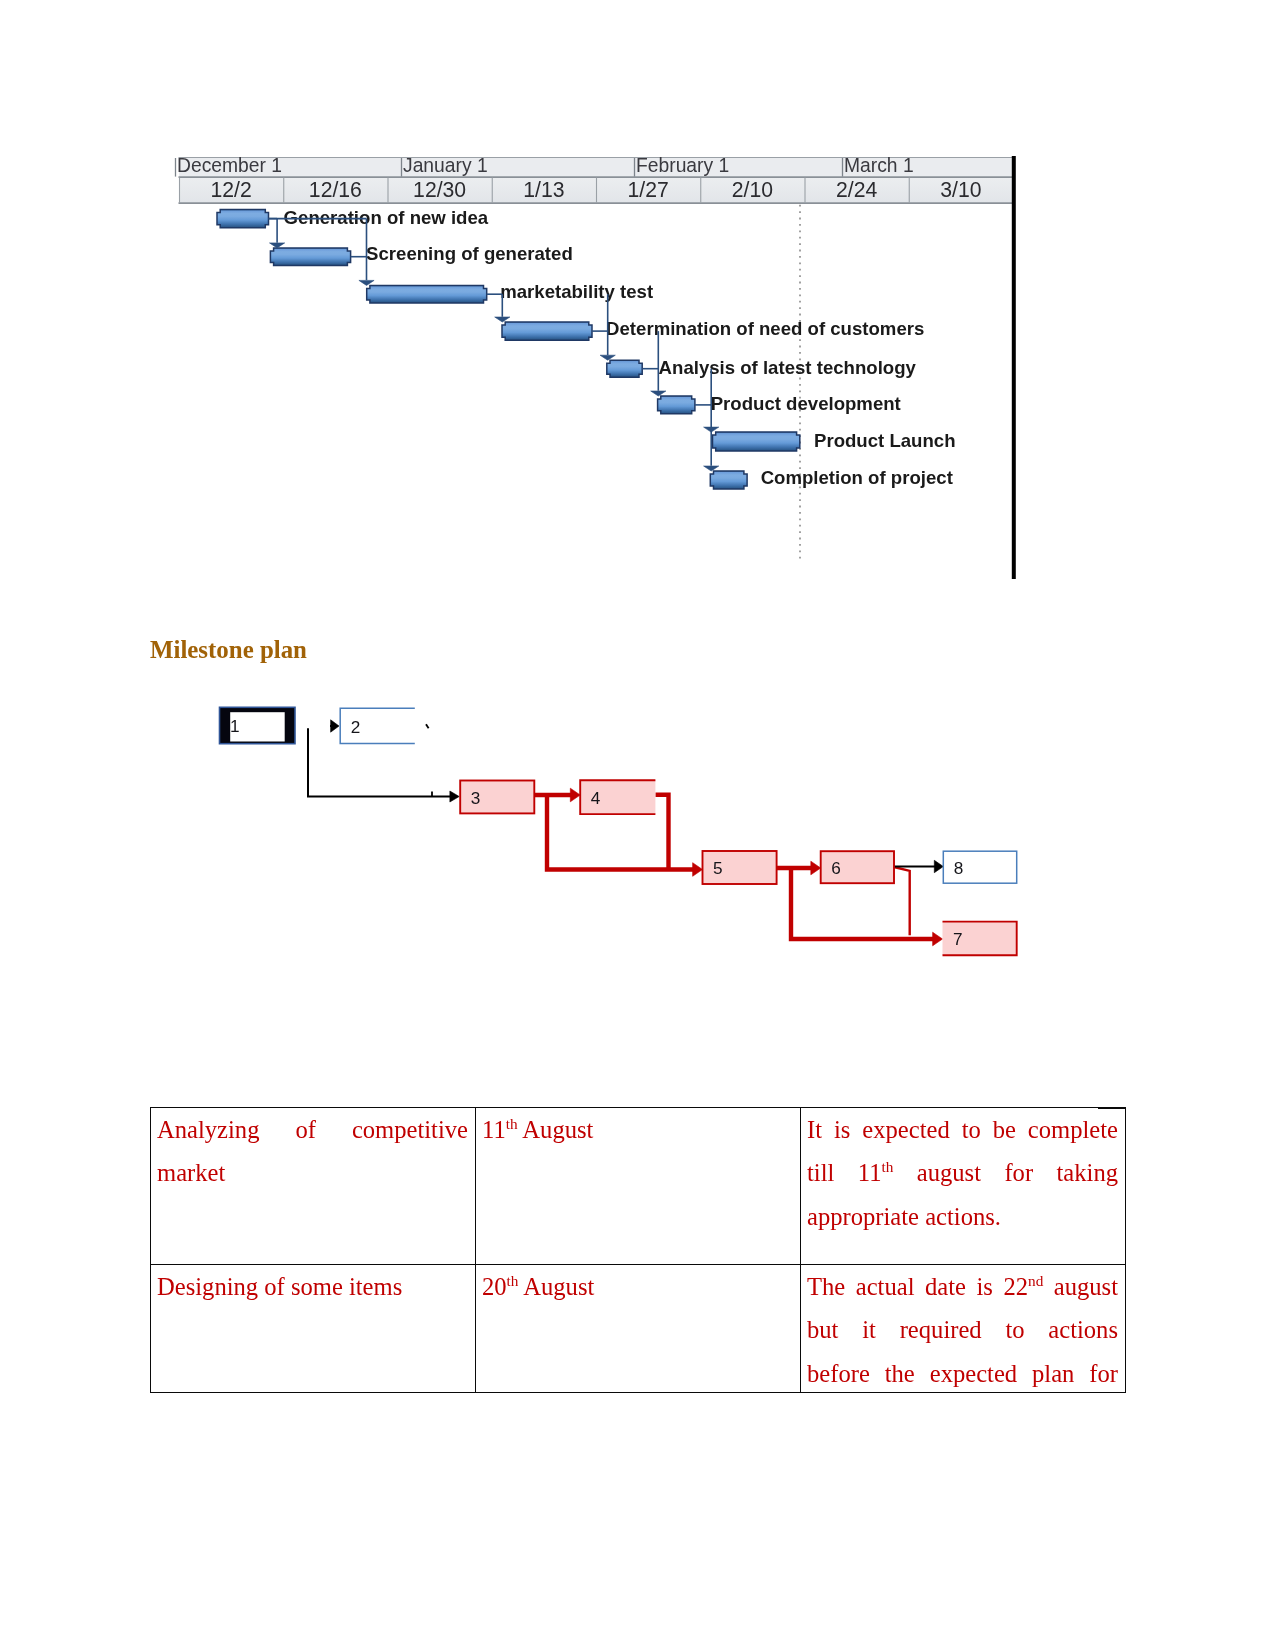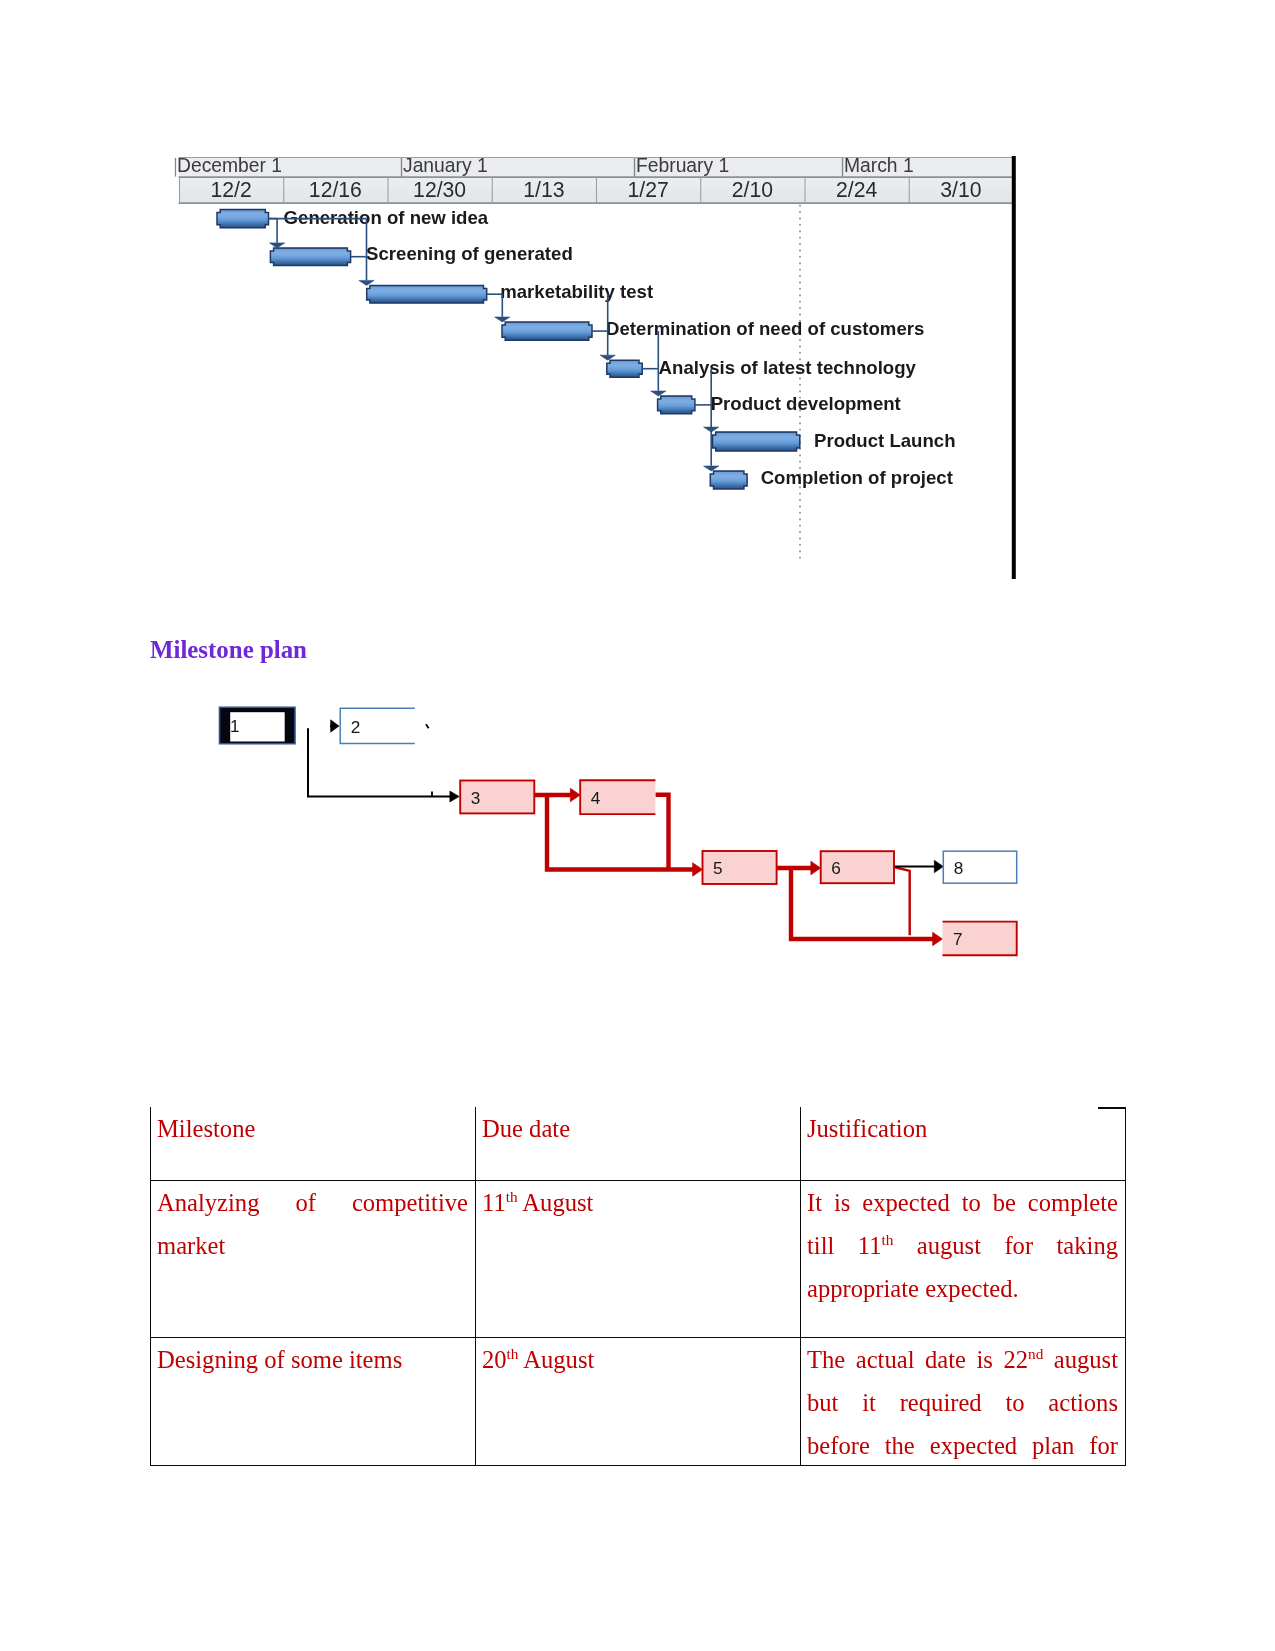--- a/index.html
+++ b/index.html
@@ -1,20 +1,20 @@
 <!DOCTYPE html>
 <html><head>
 <meta charset="utf-8">
 <title>Milestone plan</title>
 <style>
   html,body{margin:0;padding:0;}
   body{width:1275px;height:1651px;background:#ffffff;font-family:"Liberation Serif",serif;position:relative;overflow:hidden;}
   .page{position:absolute;left:0;top:0;width:1275px;height:1240px;}
   #gantt{position:absolute;left:157px;top:150px;}
-  #milestone-heading{position:absolute;left:150px;top:638px;font-family:"Liberation Serif",serif;font-weight:bold;font-size:24.9px;line-height:1;color:#6d28d9;}
+  #milestone-heading{position:absolute;left:150px;top:638px;font-family:"Liberation Serif",serif;font-weight:bold;font-size:24.9px;line-height:1;color:#a16207;}
   #msdiag{position:absolute;left:150px;top:690px;}
   
   #mtable{position:absolute;left:150px;top:1107px;width:975px;border-collapse:collapse;table-layout:fixed;}
   #mtable td{border:1px solid #0a0a0a;vertical-align:top;padding:0px 7px 0px 6px;color:#c00000;font-family:"Liberation Serif",serif;font-size:24.6px;line-height:43.4px;box-sizing:border-box;overflow:hidden;}
   .c1{width:325px;}
   .c2{width:325px;}
   .c3{width:325px;}
   .ln{text-align:justify;text-align-last:justify;}
   .ln.last{text-align:right;text-align-last:left;}
   sup{font-size:0.62em;vertical-align:super;line-height:0;}
@@ -185,40 +185,35 @@
         <text x="803" y="255.20000000000002" font-family="&quot;Liberation Sans&quot;,sans-serif" font-size="17.2" fill="#15151a">7</text>
       </g>
       <g>
         <rect x="793.3" y="161.2" width="73.4" height="32" fill="#ffffff" stroke="#4a7ebb" stroke-width="1.5"></rect>
         <text x="803.8" y="184" font-family="&quot;Liberation Sans&quot;,sans-serif" font-size="17.2" fill="#15151a">8</text>
       </g>
     </svg>
 
   <table id="mtable">
       <tbody id="mtbody">
-        <tr class="hrow">
-          <td class="c1">Milestone</td>
-          <td class="c2">Due date</td>
-          <td class="c3">Justification</td>
-        </tr>
         <tr class="r1">
           <td class="c1">
             <div class="lines">
               <div class="ln">Analyzing of competitive</div>
               <div class="ln last">market</div>
             </div>
           </td>
           <td class="c2">
             <div class="ln last">11<sup>th</sup> August</div>
           </td>
           <td class="c3">
             <div class="lines">
               <div class="ln">It is expected to be complete</div>
               <div class="ln">till 11<sup>th</sup> august for taking</div>
-              <div class="ln last">appropriate expected.</div>
+              <div class="ln last">appropriate actions.</div>
             </div>
           </td>
         </tr>
         <tr class="r2">
           <td class="c1">
             <div class="lines">
               <div class="ln last">Designing of some items</div>
             </div>
           </td>
           <td class="c2">

